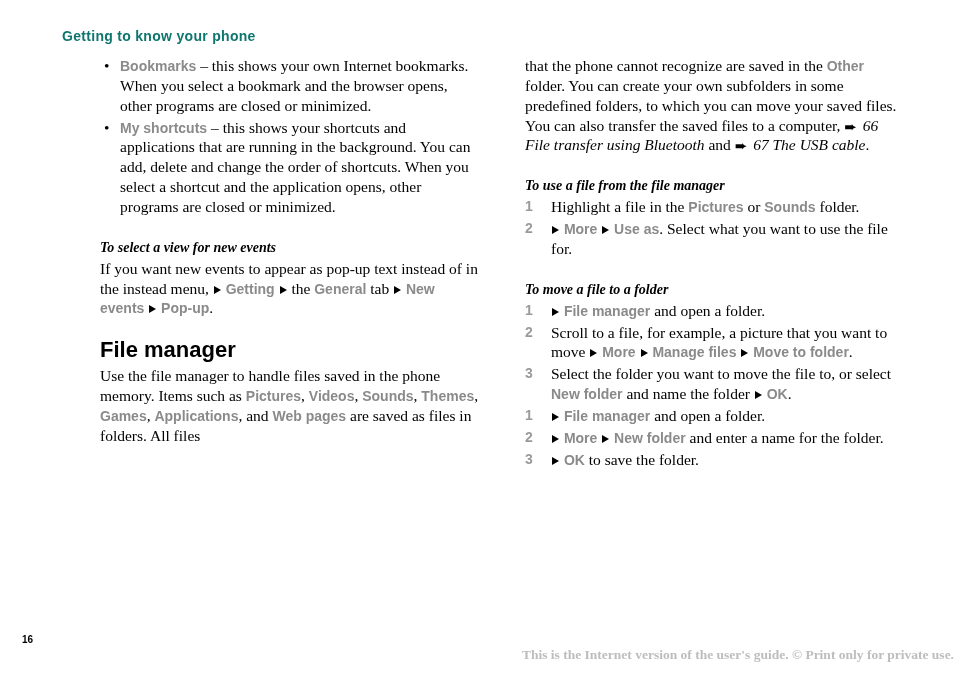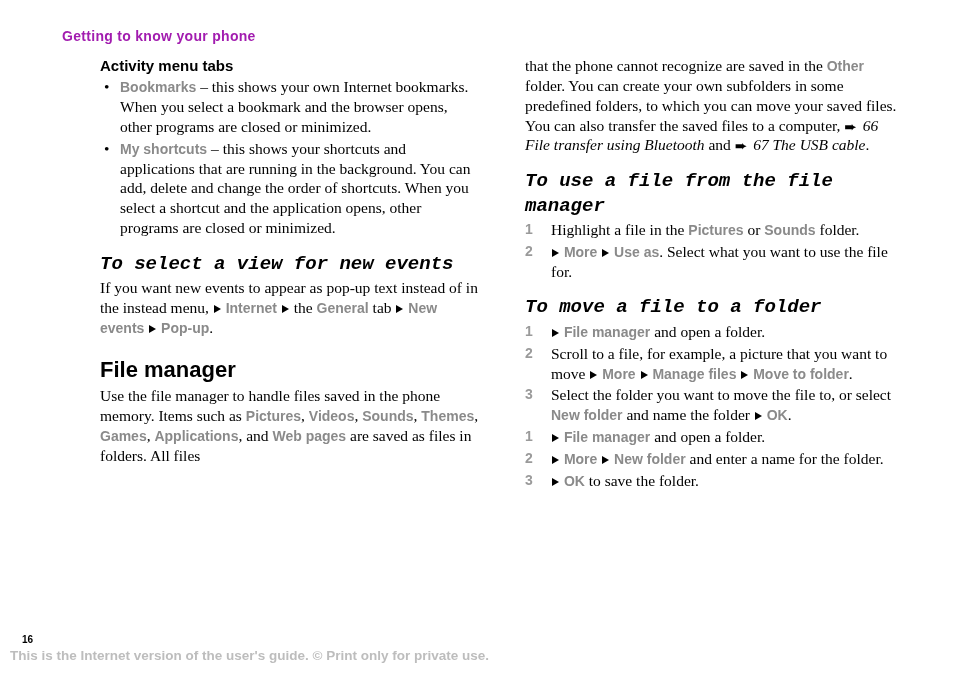--- a/index.html
+++ b/index.html
@@ -6,45 +6,45 @@
   html, body { width: 954px; height: 677px; background: #fff; }
   body {
     font-family: "Times New Roman", Times, serif;
     color: #000;
     position: relative;
     padding: 28px 40px 0 40px;
   }
   .chapter-title {
     font-family: Arial, Helvetica, sans-serif;
     font-weight: bold;
-    color: #a21caf;
+    color: #0f766e;
     font-size: 14px;
     letter-spacing: 0.3px;
     margin-bottom: 12px;
     margin-left: 22px;
   }
   .columns {
     display: flex;
     gap: 46px;
     padding-left: 60px;
     padding-right: 10px;
   }
   .col { flex: 1; font-size: 15.5px; line-height: 1.28; }
   .h-sub {
     font-family: Arial, Helvetica, sans-serif;
     font-weight: 900;
     font-size: 15px;
     margin-bottom: 2px;
   }
   .h-proc {
-    font-family: Liberation Mono, monospace;
+    font-family: Liberation Serif, serif;
     font-weight: 900;
     font-style: italic;
-    font-size: 19px;
-    margin-top: 14px;
+    font-size: 14px;
+    margin-top: 22px;
     margin-bottom: 2px;
   }
   .h-section {
     font-family: Arial, Helvetica, sans-serif;
     font-weight: 900;
     font-size: 22px;
     margin-top: 18px;
     margin-bottom: 2px;
   }
   .ui {
@@ -102,51 +102,50 @@
     position: absolute;
     left: 22px;
     bottom: 32px;
     font-family: Arial, Helvetica, sans-serif;
     font-weight: 900;
     font-size: 10px;
   }
   .footer {
     position: absolute;
     left: 0; right: 0; bottom: 14px;
-    text-align: left;
-    font-family: Liberation Sans, sans-serif;
+    text-align: right;
+    font-family: Liberation Serif, serif;
     font-weight: bold;
     color: #bdbdbd;
     font-size: 13.5px;
     margin-left: 10px;
   }
   p { margin: 0; }
 </style>
 </head>
 <body>
 
 <div class="chapter-title">Getting to know your phone</div>
 
 <div class="columns">
 
   <div class="col">
-    <div class="h-sub">Activity menu tabs</div>
     <ul class="bullets">
       <li>
         <span class="ui">Bookmarks</span><span> – this shows your own Internet bookmarks. When you select a bookmark and the browser opens, other programs are closed or minimized.</span>
       </li>
       <li>
         <span class="ui">My shortcuts</span><span> – this shows your shortcuts and applications that are running in the background. You can add, delete and change the order of shortcuts. When you select a shortcut and the application opens, other programs are closed or minimized.</span>
       </li>
     </ul>
 
     <div class="h-proc">To select a view for new events</div>
     <p>
       <span>If you want new events to appear as pop-up text instead of in the instead menu, </span><span class="tri"></span>
-      <span class="ui">Internet</span>
+      <span class="ui">Getting</span>
       <span class="tri"></span><span> the </span><span class="ui">General</span><span> tab </span><span class="tri"></span>
       <span class="ui">New events</span>
       <span class="tri"></span>
       <span class="ui">Pop-up</span>.
     </p>
 
     <div class="h-section">File manager</div>
     <p>
       <span>Use the file manager to handle files saved in the phone memory. Items such as </span><span class="ui">Pictures</span>, <span class="ui">Videos</span>, <span class="ui">Sounds</span>, <span class="ui">Themes</span>, <span class="ui">Games</span>, <span class="ui">Applications</span><span>, and </span><span class="ui">Web pages</span><span> are saved as files in folders. All files </span>
     </p>

